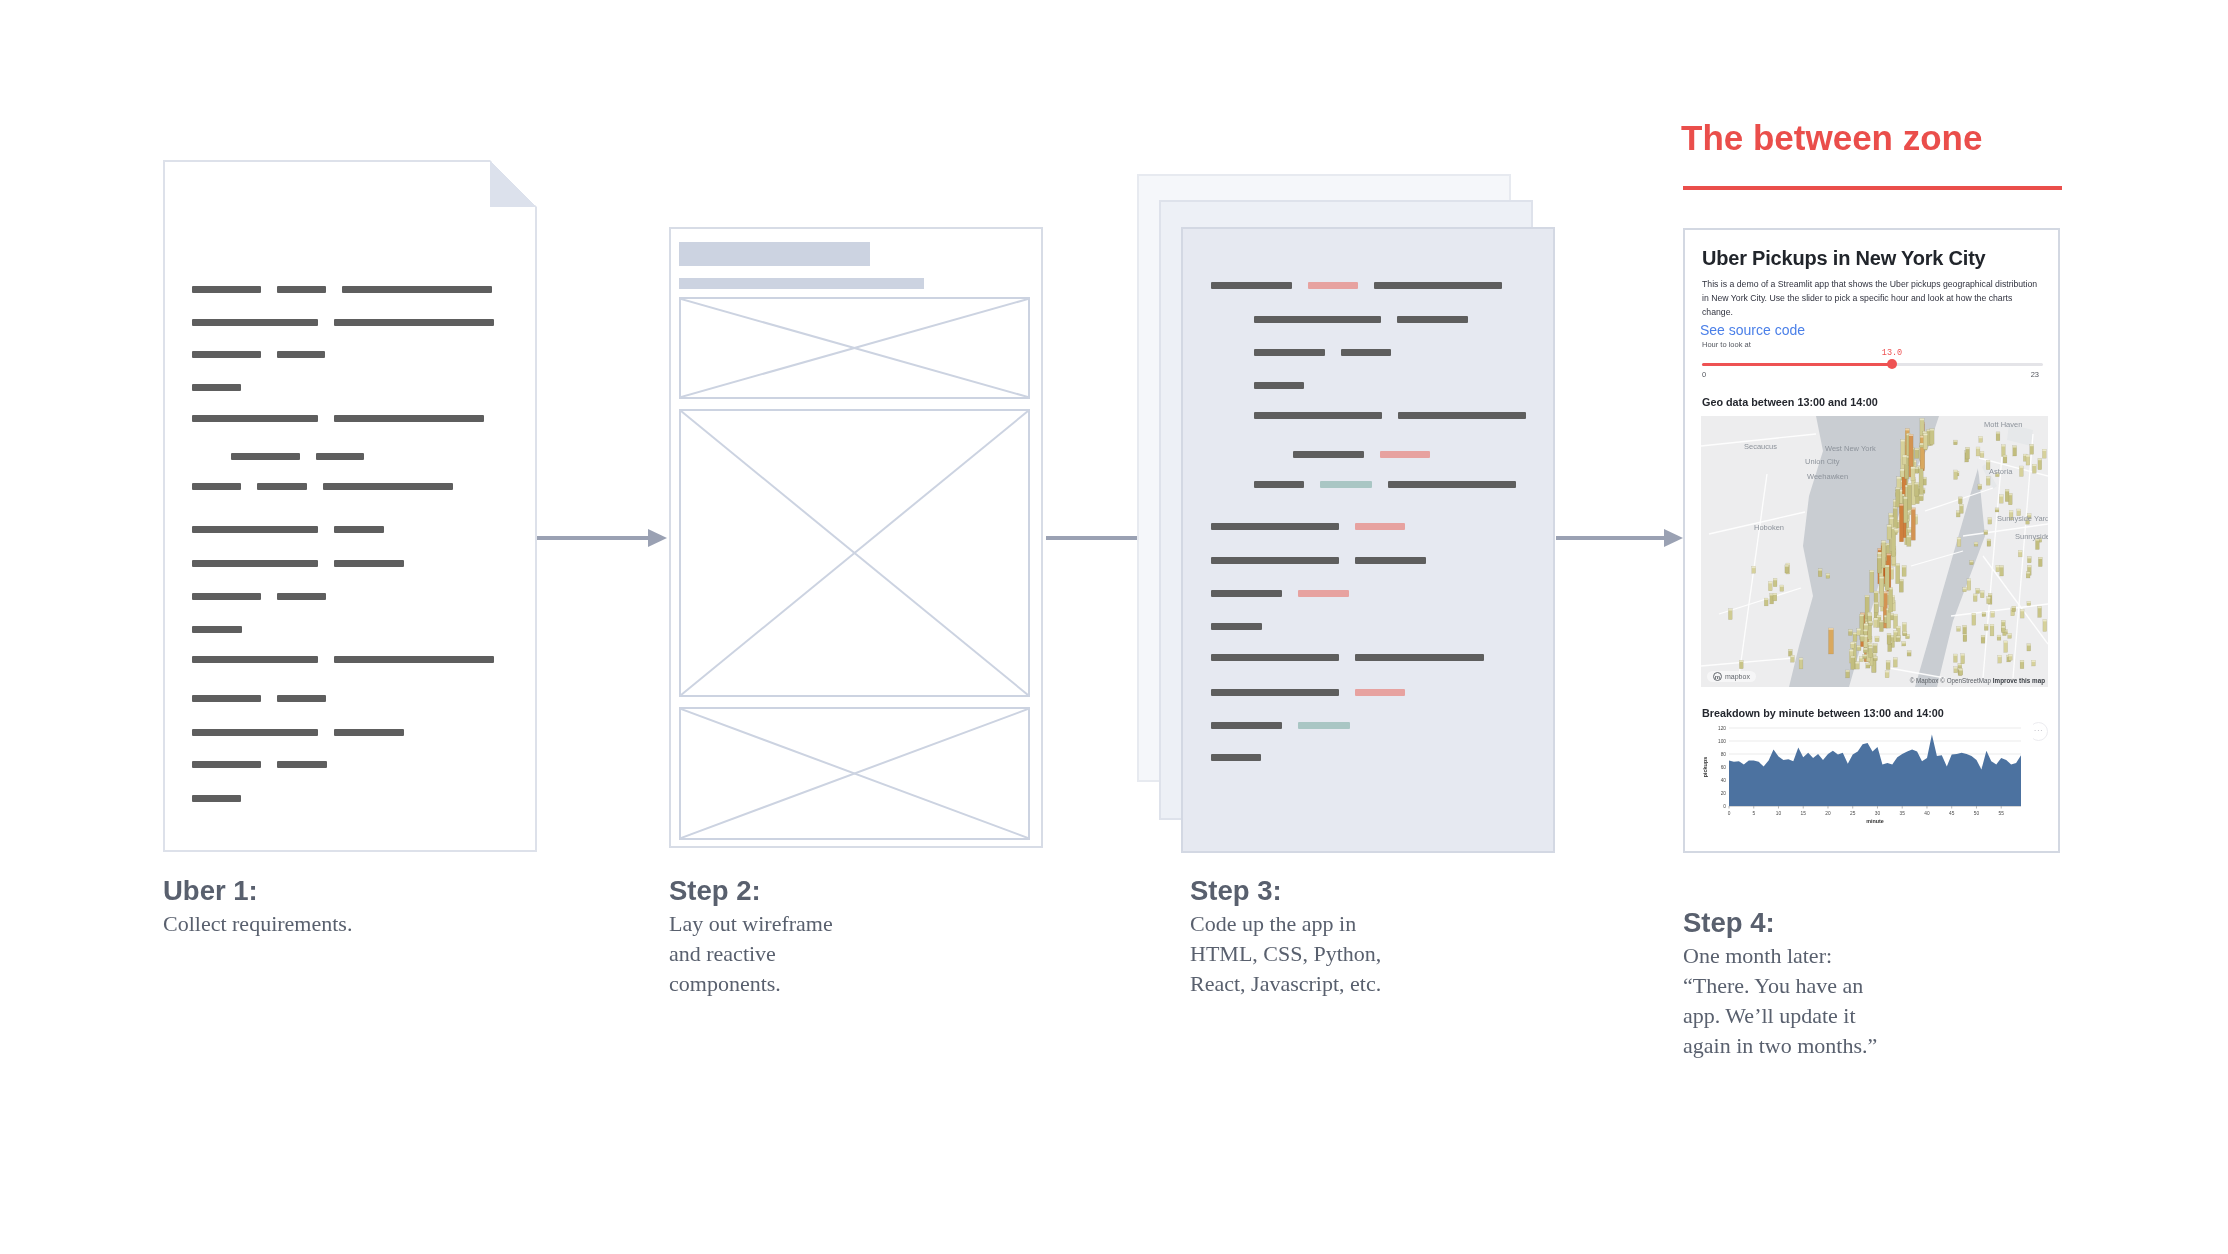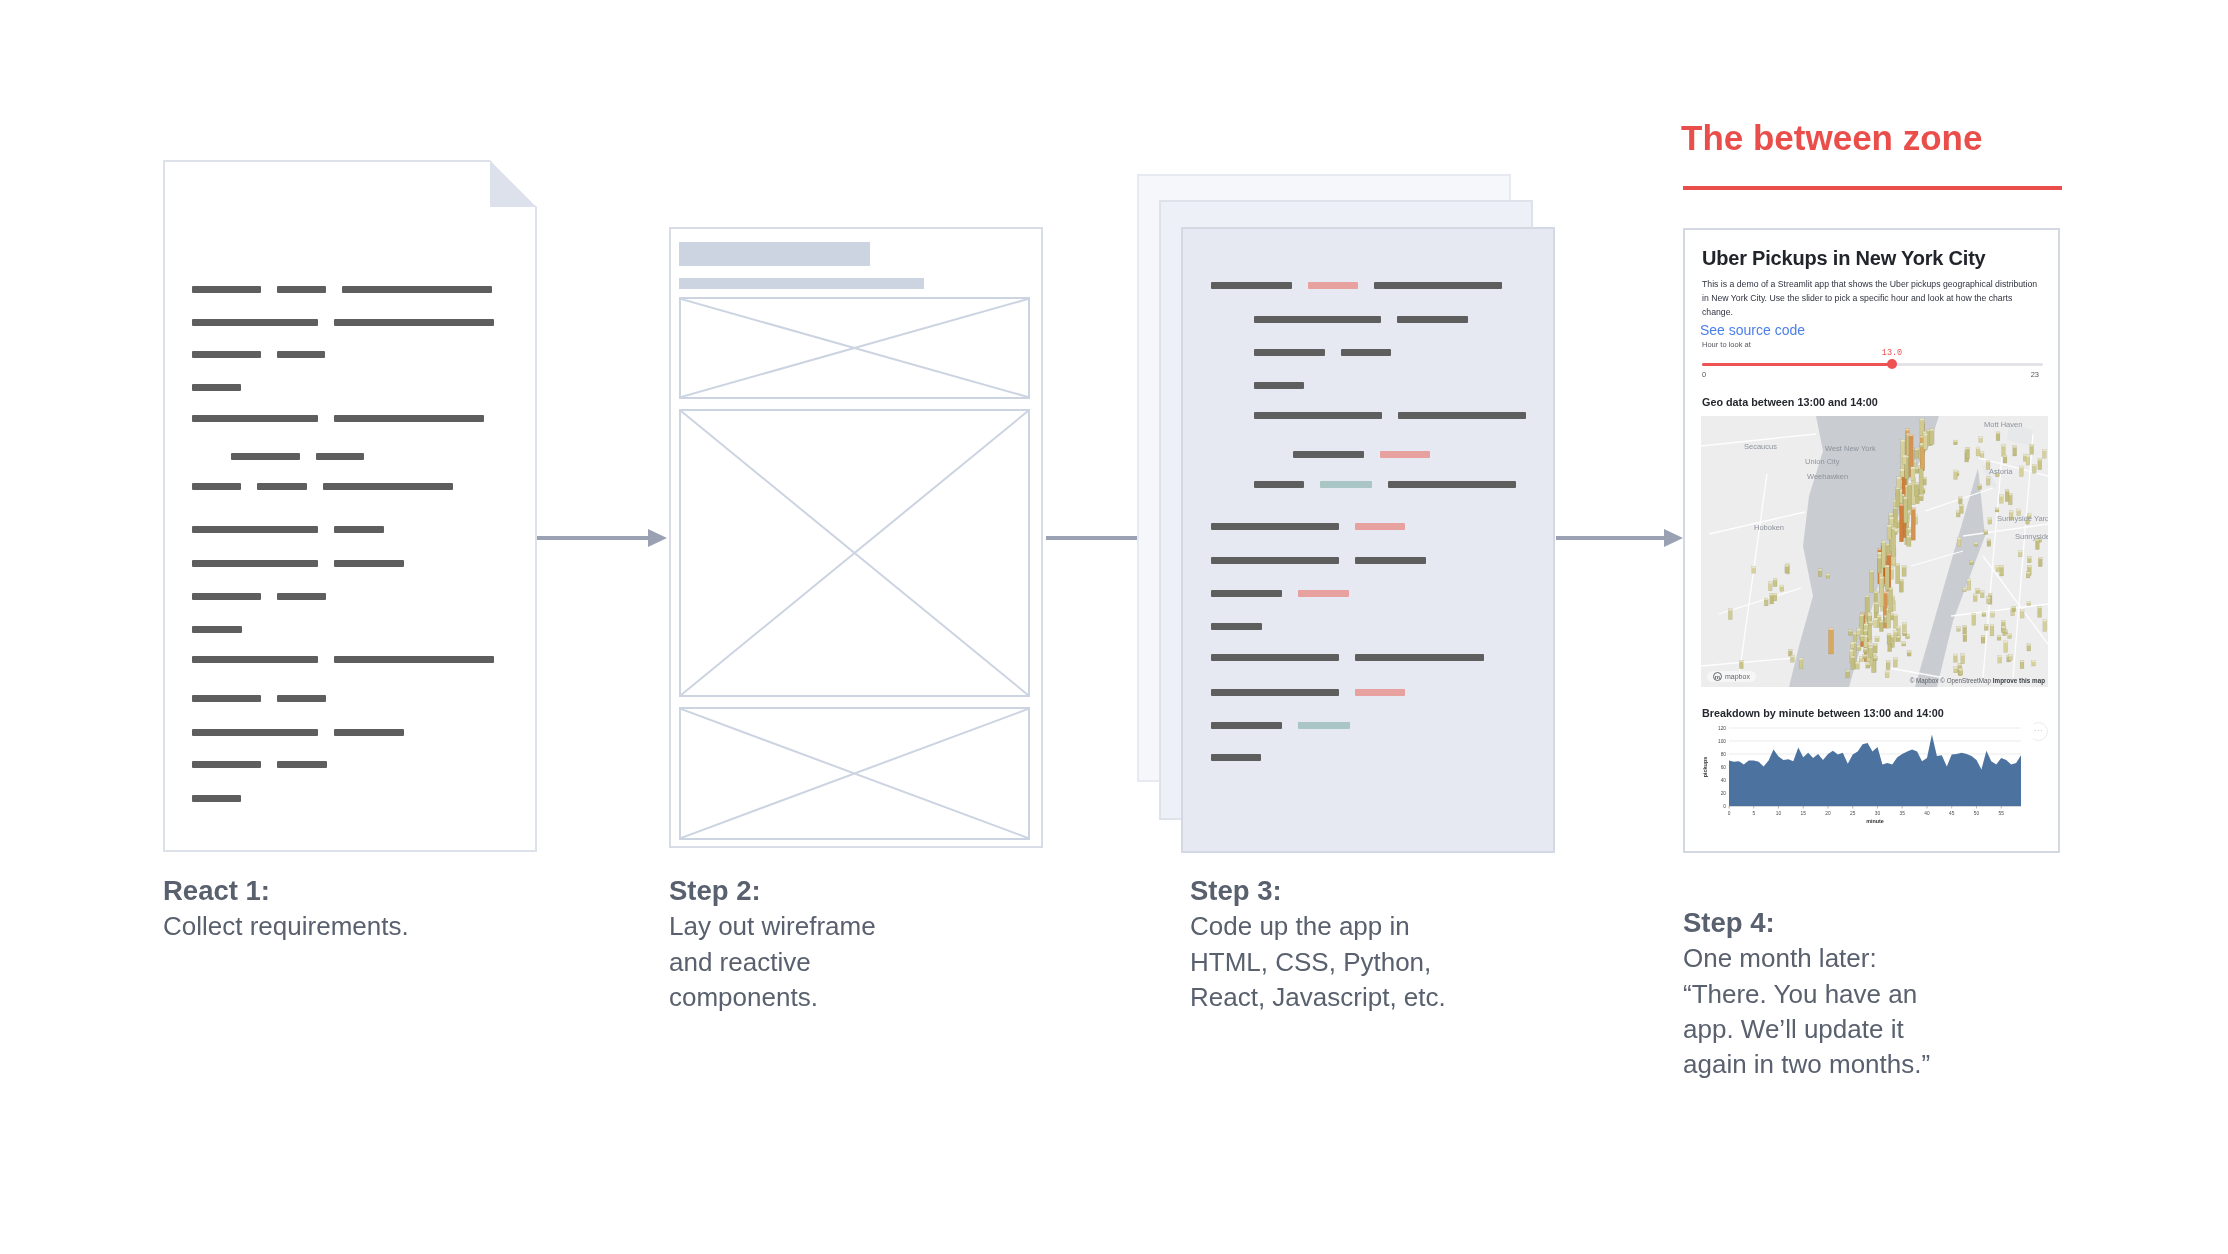--- a/index.html
+++ b/index.html
@@ -73,21 +73,21 @@
   .ytick{text-anchor:end;}
   .xtick{text-anchor:middle;}
   .axis-label{font-size:5.4px;font-weight:700;fill:#333;font-family:"Liberation Sans",sans-serif;}
   .menu-dots{position:absolute;left:344px;top:492px;width:17px;height:17px;border-radius:50%;
         border:1px solid #ececf0;background:#fff;color:#b9b9c2;font-size:8px;line-height:15px;
         text-align:center;letter-spacing:.5px;cursor:pointer;}
 
   
   .step-block{position:absolute;top:872px;color:#59606e;}
   .step-name{font-size:27.5px;font-weight:700;line-height:1.36;}
-  .step-desc{font-size:26px;line-height:1.36;white-space:pre-line;}
+  .step-desc{font-size:22px;line-height:1.36;white-space:pre-line;font-family:Liberation Serif, serif;}
 </style>
 </head>
 <body>
 
 <div class="canvas">
 
   <div class="doc">
     <div class="sk-rows" id="doc1-rows">
         <div class="sk-row" style="top: 124px; left: 0px;">
           <span class="sk-seg" style="width: 69px; background: rgb(94, 94, 94);"></span>
@@ -910,21 +910,21 @@
           <line x1="302.20338983050846" x2="302.20338983050846" y1="86" y2="88.5" stroke="#999" stroke-width=".7"></line>
           <text x="302.20338983050846" y="95" class="tick xtick">55</text>
           <polygon points="30,86 30.0,40.5 34.9,41.8 39.9,41.2 44.8,44.4 49.8,40.5 54.7,40.5 59.7,41.8 64.6,46.4 69.6,40.5 74.5,29.5 79.5,36.6 84.4,39.9 89.4,39.2 94.3,41.2 99.3,27.5 104.2,37.3 109.2,32.7 114.1,37.9 119.1,34.0 124.0,39.9 129.0,34.0 133.9,30.8 138.9,34.6 143.8,32.7 148.8,43.8 153.7,34.6 158.7,31.4 163.6,24.3 168.6,22.9 173.5,31.4 178.5,26.9 183.4,44.4 188.4,43.1 193.3,44.4 198.3,37.3 203.2,34.0 208.2,31.4 213.1,29.5 218.1,31.4 223.0,41.2 228.0,37.9 232.9,14.5 237.9,35.9 242.8,35.3 247.8,46.4 252.7,34.6 257.7,34.0 262.6,32.7 267.6,34.0 272.5,35.9 277.5,39.9 282.4,49.6 287.4,30.8 292.3,41.2 297.3,44.4 302.2,37.9 307.2,39.9 312.1,44.4 317.1,43.1 322.0,35.3 322,86" fill="#4c72a0"></polygon>
           <text class="axis-label" transform="translate(8,47) rotate(-90)" text-anchor="middle">pickups</text>
           <text class="axis-label" x="176" y="103" text-anchor="middle">minute</text>
         </svg>
     </div>
   </div>
 
   <div class="step-block" style="left:163px;width:430px;">
-    <div class="step-name">React 1:</div>
+    <div class="step-name">Uber 1:</div>
     <div class="step-desc">Collect requirements.</div>
   </div>
   <div class="step-block" style="left:669px;width:340px;">
     <div class="step-name">Step 2:</div>
     <div class="step-desc">Lay out wireframe
 and reactive
 components.</div>
   </div>
   <div class="step-block" style="left:1190px;width:370px;">
     <div class="step-name">Step 3:</div>

